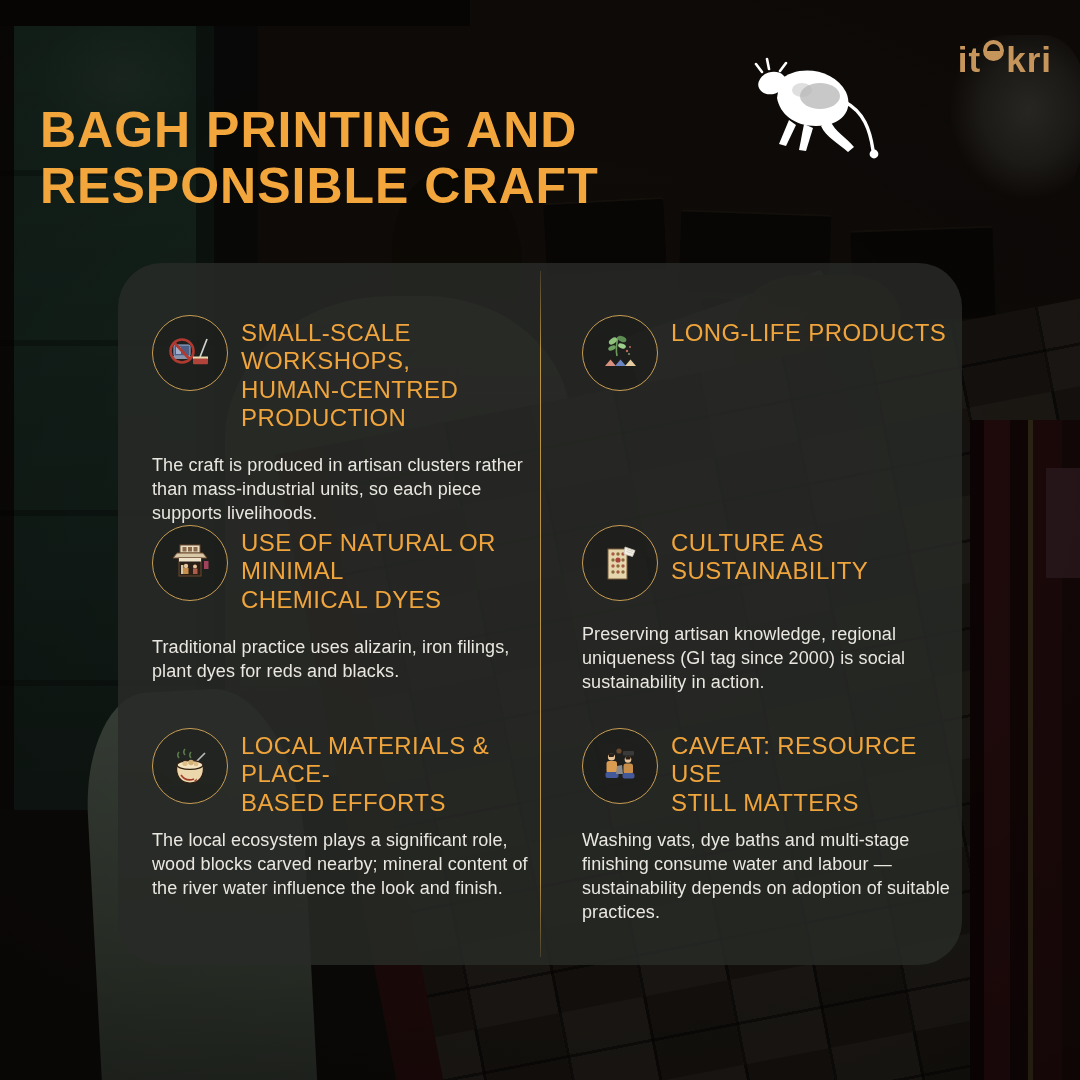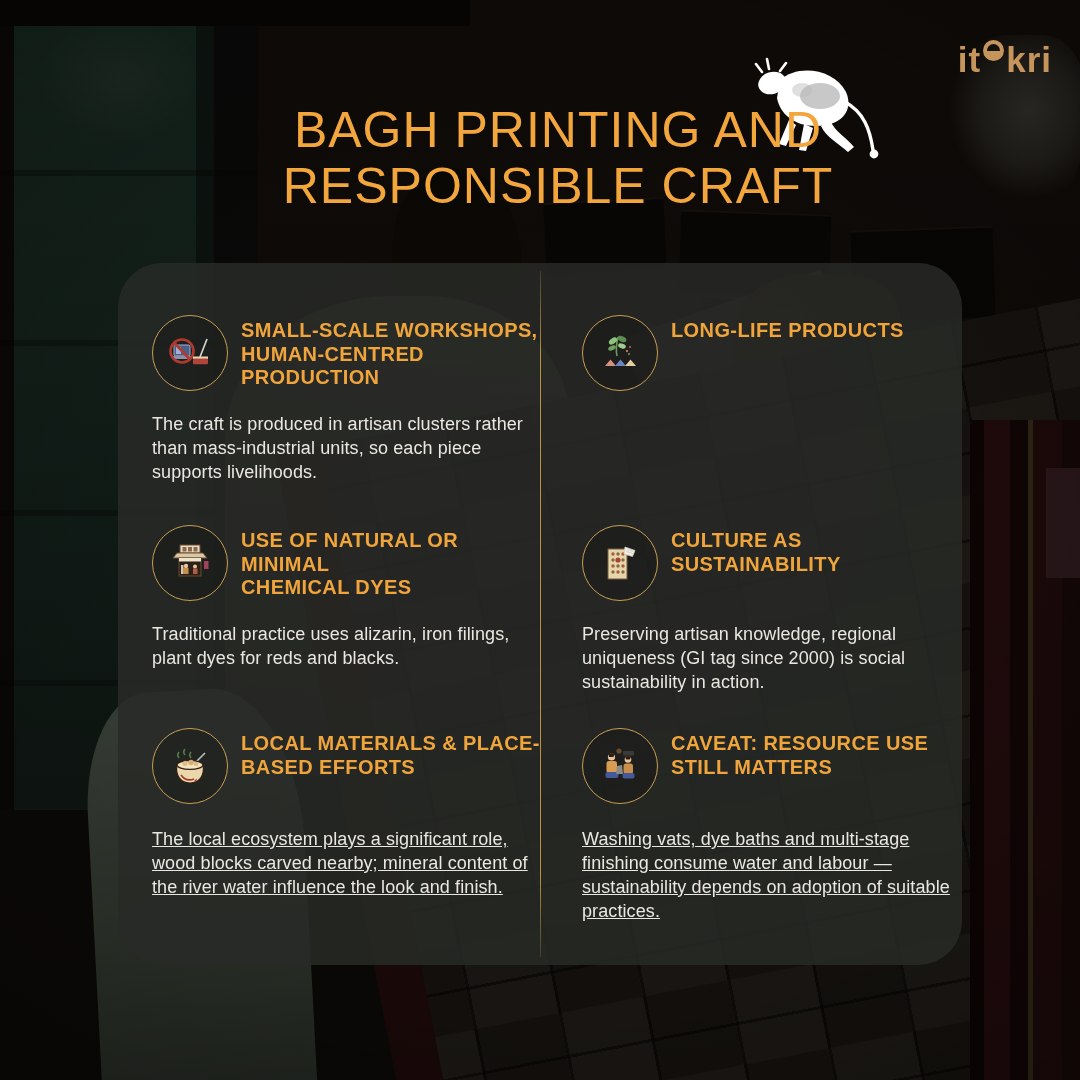--- a/index.html
+++ b/index.html
@@ -62,42 +62,42 @@
   }
   
   .logo { position:absolute; top:40px; right:28px; z-index:6; color:#C6955B;
     font-size:35px; font-weight:800; letter-spacing:1px; display:flex; }
   .logo .o-glyph { display:inline-block; width:21px; height:21px; margin:0 2px;
     border:4px solid #C6955B; border-radius:50%;
     background:linear-gradient(to bottom, transparent 52%, #C6955B 52%); }
   
   .cow { position:absolute; left:742px; top:54px; width:140px; height:112px; z-index:5; }
   
-  .title { position:absolute; left:40px; right:4px; top:102px; z-index:6; text-align:center;
-    color:#F2A63C; font-size:50px; font-weight:400; letter-spacing:1px; line-height:1.12;
+  .title { position:absolute; left:40px; right:4px; top:102px; z-index:6; 
+    color:#F2A63C; font-size:50px; font-weight:700; letter-spacing:1px; line-height:1.12;
     white-space:pre-line; }
   
   .panel { position:absolute; left:118px; top:263px; width:844px; height:702px; z-index:4;
     background:rgba(40,42,38,.86); border-radius:44px; }
   .divider { position:absolute; left:422px; top:8px; width:1px; height:686px;
     background:linear-gradient(180deg, rgba(201,158,83,.2), #B9913F 12%, #B9913F 88%, rgba(201,158,83,.2)); }
   .card { position:absolute; width:392px; }
   .c-left  { left:34px; }
   .c-right { left:464px; }
   .r1 { top:52px; } .r2 { top:262px; } .r3 { top:465px; }
   .card-head { display:flex; gap:13px; align-items:flex-start; }
   .icon-circle { flex:0 0 auto; width:76px; height:76px; border:1.6px solid #C99E53;
     border-radius:50%; display:flex; align-items:center; justify-content:center;
     background:rgba(0,0,0,.18); }
   .icon-circle svg { width:48px; height:48px; }
-  .card-title { color:#F0A53C; font-size:20px; font-weight:700; letter-spacing:.4px;
+  .card-title { color:#F0A53C; font-size:24px; font-weight:400; letter-spacing:.4px;
     line-height:1.18; padding-top:4px; white-space:pre-line; }
   .card-body { color:#EAE7E1; font-size:18px; line-height:1.33; margin-top:22px;
     letter-spacing:.1px; }
-  .r3 .card-body { margin-top:24px;text-decoration:underline; }
+  .r3 .card-body { margin-top:12px; }
 </style>
 </head>
 <body>
 
 <div class="canvas">
 
   <div class="photo">
     <div class="bg-wall"></div>
     <div class="bg-door"></div>
     <div class="bg-lintel"></div>

